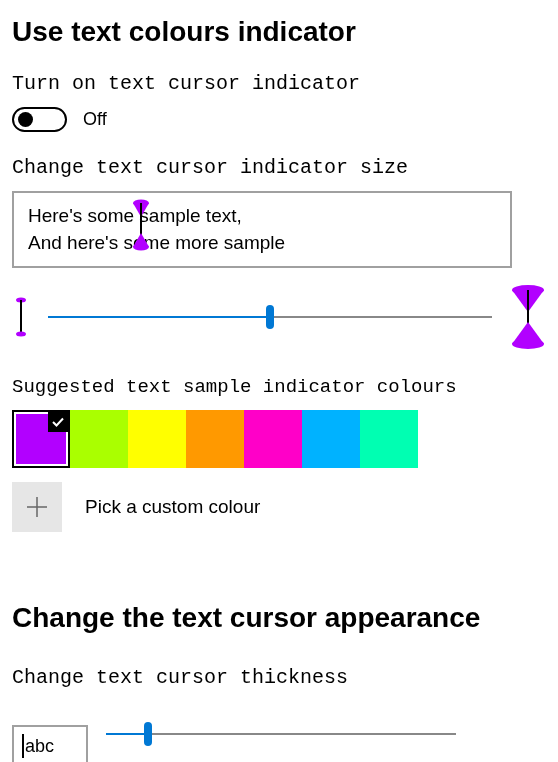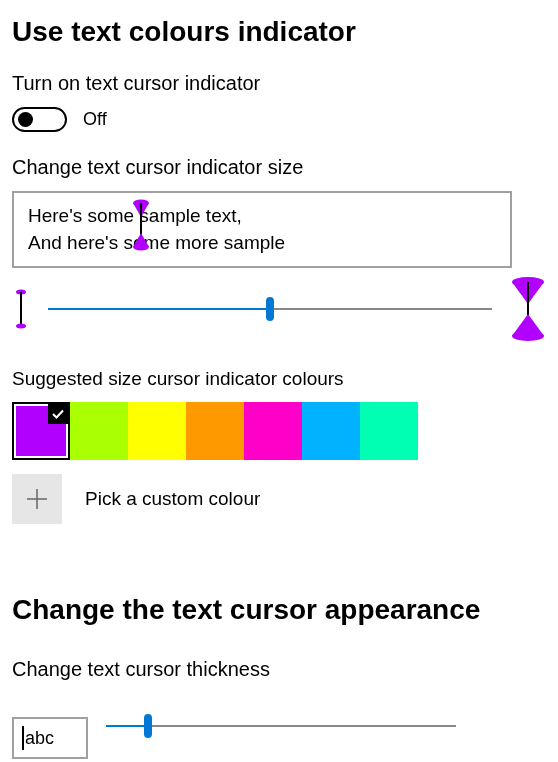--- a/index.html
+++ b/index.html
@@ -13,20 +13,21 @@
     font-size: 15px;
   }
   h1 {
     font-weight: 600;
     font-size: 28px;
     margin: 4px 0 24px 0;
   }
   .label {
     font-size: 20px;
     margin-bottom: 12px;
+    font-family: Liberation Mono, monospace;
   }
   .toggle-row {
     display: flex;
     align-items: center;
     gap: 16px;
     margin-bottom: 24px;
   }
   .toggle {
     width: 55px;
     height: 25px;
@@ -44,21 +45,21 @@
     position: absolute;
     top: 3px;
     left: 4px;
   }
   .toggle-state {
     font-size: 18px;
   }
   .sample-box {
     border: 2px solid #a0a0a0;
     padding: 10px 14px 10px 14px;
-    margin-bottom: 8px;
+    margin-bottom: 16px;
     width: 500px;
     position: relative;
     font-size: 19px;
     line-height: 1.4;
   }
   .cursor-ind {
     position: absolute;
     width: 18px;
     height: 52px;
     pointer-events: none;
@@ -221,21 +222,21 @@
   </div>
   <svg class="size-icon-large" viewBox="0 0 36 66">
     <ellipse cx="18" cy="6" rx="16" ry="5" fill="#b200ff"></ellipse>
     <path d="M2 6 L18 28 L34 6 Z" fill="#b200ff"></path>
     <rect x="17" y="6" width="2" height="54" fill="#000"></rect>
     <ellipse cx="18" cy="60" rx="16" ry="5" fill="#b200ff"></ellipse>
     <path d="M2 60 L18 38 L34 60 Z" fill="#b200ff"></path>
   </svg>
 </div>
 
-<div class="label" style="font-size:19px;">Suggested size cursor indicator colours</div>
+<div class="label" style="font-size:19px;">Suggested text sample indicator colours</div>
 
 <div class="swatches" id="swatches">
     <div class="swatch selected">
       <div class="sw-inner" style="background: rgb(178, 0, 255);"></div>
       <div class="check">
         <svg width="14" height="14" viewBox="0 0 14 14">
           <path d="M2 7 L5.5 10.5 L12 3.5" stroke="#fff" stroke-width="2" fill="none"></path>
         </svg>
       </div>
     </div>

